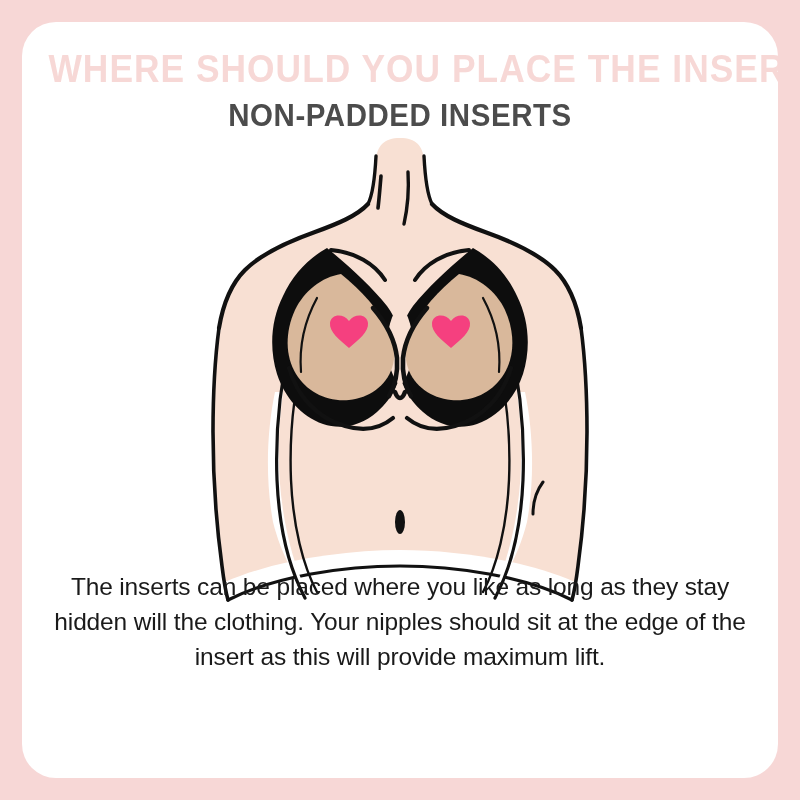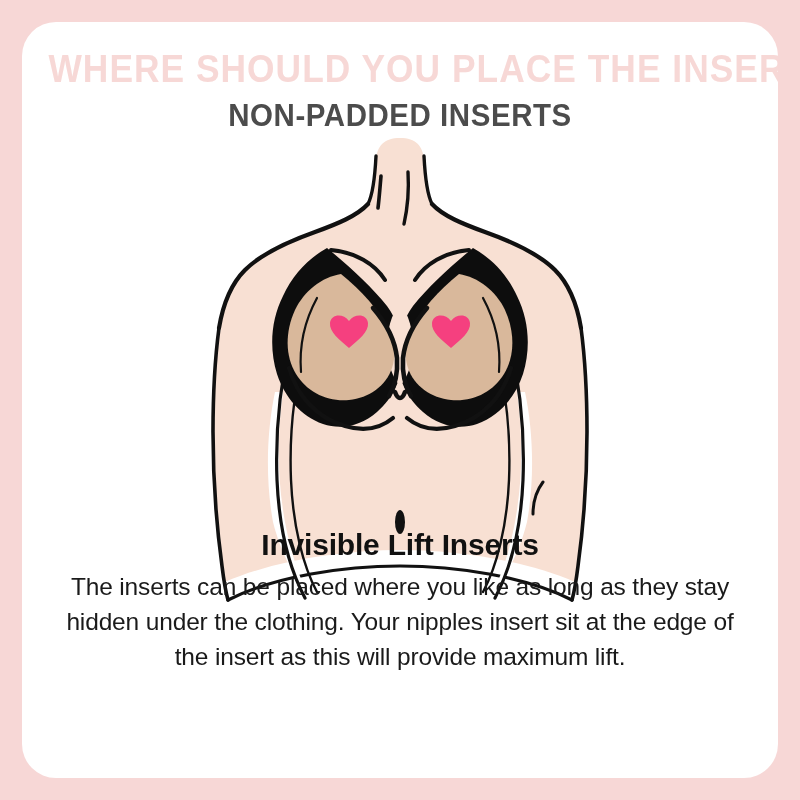--- a/index.html
+++ b/index.html
@@ -259,17 +259,16 @@
         <g>
           <ellipse cx="235" cy="392" rx="5" ry="12" fill="#111111"></ellipse>
         </g>
 
         <g fill="none" stroke="#111111" stroke-linecap="round">
           <path d="M378 352 C 372 360, 368 372, 368 384" stroke-width="3"></path>
         </g>
       </svg>
     </div>
 
-    <div id="caption-heading">Invisible Lift Inserts</div>
-    <div id="caption-body">The inserts can be placed where you like as long as they stay hidden under the clothing. Your nipples insert sit at the edge of the insert as this will provide maximum lift.</div>
+    <div id="caption-body">The inserts can be placed where you like as long as they stay hidden will the clothing. Your nipples should sit at the edge of the insert as this will provide maximum lift.</div>
 
   </div>
 </div>
 
 </body></html>

